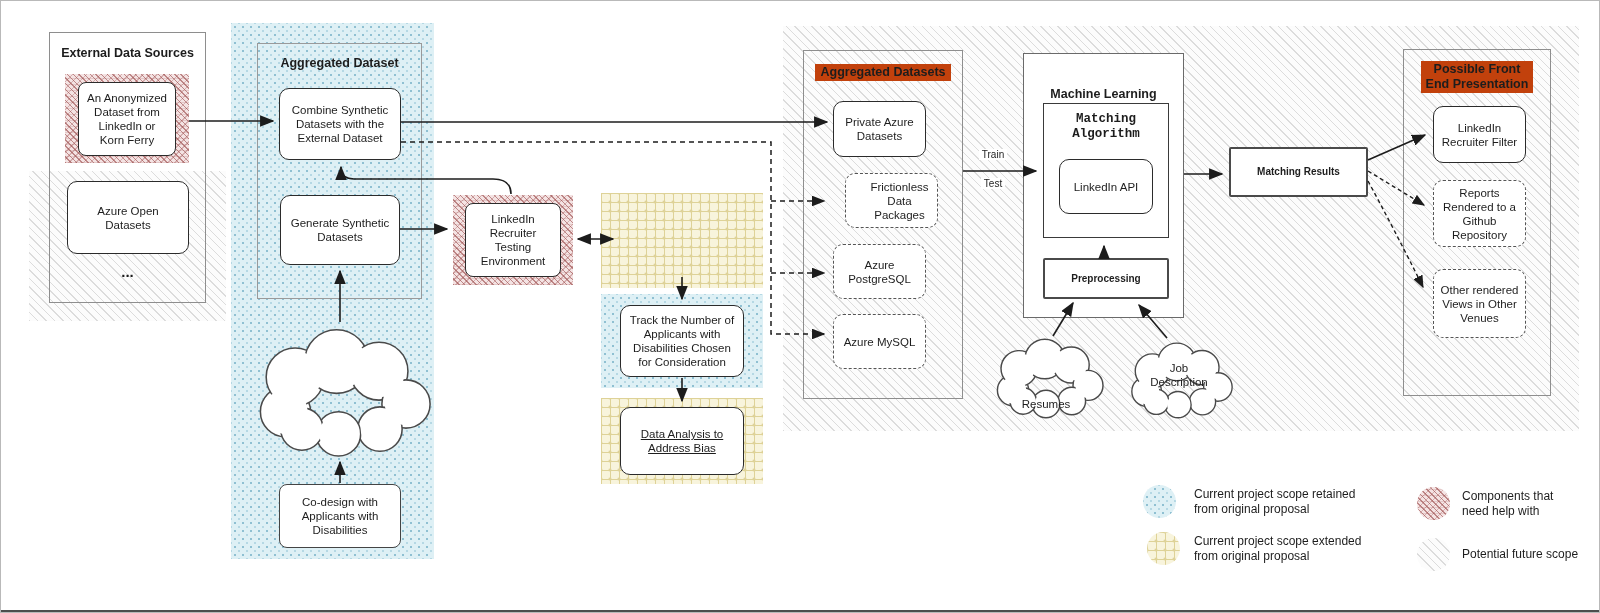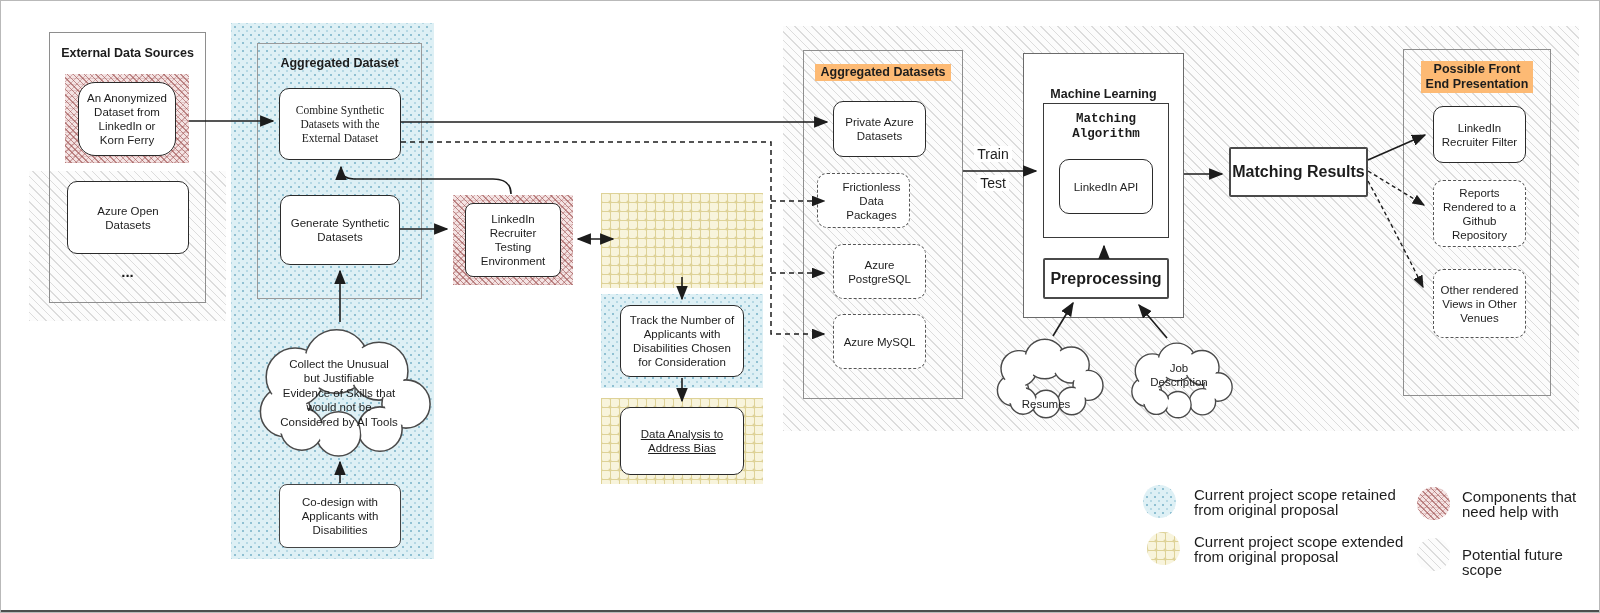--- a/index.html
+++ b/index.html
@@ -24,30 +24,30 @@
                      repeating-linear-gradient(0deg,rgba(154,74,74,.18) 0 1px,transparent 1px 6px);}
   .p-gray{background-color:#fcfcfc;
     background-image:repeating-linear-gradient(45deg,#dcdcdc 0 1px,transparent 1px 6px);}
   
   .frame{border:1px solid #8e8e8e;background:transparent;z-index:2;}
   .node{background:#fff;border:1.5px solid #2b2b2b;border-radius:10px;z-index:3;
         display:flex;align-items:center;justify-content:center;text-align:center;
         font-size:11.5px;line-height:14px;}
   .node.dash{border:1.3px dashed #555;}
   .node.square{border-radius:8px;border-width:1.2px;border-color:#444;}
-  .node.thick{border-radius:2px;border-width:2px;border-color:#4a4a4a;font-weight:bold;font-size:16px;}
+  .node.thick{border-radius:2px;border-width:2px;border-color:#4a4a4a;font-weight:bold;font-size:10px;}
   .sect-title{z-index:3;font-weight:bold;font-size:12.5px;line-height:15px;text-align:center;
               display:flex;align-items:flex-start;justify-content:center;}
-  .sect-title span{background:#fdba74;padding:1px 5px;}
+  .sect-title span{background:#c2410c;padding:1px 5px;}
   .plain-title{background:transparent !important;padding:0;}
   .cloud-text{z-index:3;text-align:center;font-size:11.5px;line-height:14.5px;
               display:flex;align-items:center;justify-content:center;}
   .legend-swatch{border-radius:50%;z-index:3;}
-  .legend-text{z-index:3;font-size:15px;line-height:15px;}
-  .small-label{z-index:3;font-size:14px;line-height:13px;}
+  .legend-text{z-index:3;font-size:12px;line-height:15px;}
+  .small-label{z-index:3;font-size:10px;line-height:13px;}
   .small-label span{background:#fff;padding:0 3px;}
   #arrows{position:absolute;left:0;top:0;z-index:4;pointer-events:none;}
   #bottom-strip{left:0;top:609px;width:1600px;height:4px;background:#4d4d4d;z-index:5;}
   .cloud-svg{position:absolute;z-index:3;overflow:visible;}
 </style>
 </head>
 <body>
 
 <div id="canvas">
 
@@ -85,29 +85,29 @@
       <span class="plain-title pre">Matching
 Algorithm</span>
     </div>
 
   <div class="abs frame" style="left:1402px;top:48px;width:148px;height:347px;"></div>
   <div class="abs sect-title" style="left:1402px;top:60px;width:148px;">
       <span class="pre">Possible Front
 End Presentation</span>
     </div>
 
-  <div class="abs node pre" style="left:77px;top:81px;width:98px;height:74px;border-radius:17px;">An Anonymized
+  <div class="abs node pre" style="left:77px;top:81px;width:98px;height:74px;border-radius:8px;">An Anonymized
 Dataset from
 LinkedIn or
 Korn Ferry</div>
   <div class="abs node pre" style="left:66px;top:180px;width:122px;height:73px;">Azure Open
 Datasets</div>
   <div class="abs" style="left:48px;top:262px;width:157px;text-align:center;font-weight:bold;font-size:15px;z-index:3;">...</div>
 
-  <div class="abs node pre" style="left:278px;top:87px;width:122px;height:72px;font-family:Liberation Serif, serif;">Combine Synthetic
+  <div class="abs node pre" style="left:278px;top:87px;width:122px;height:72px;">Combine Synthetic
 Datasets with the
 External Dataset</div>
   <div class="abs node pre" style="left:279px;top:194px;width:120px;height:70px;">Generate Synthetic
 Datasets</div>
 
   <svg class="cloud-svg" style="left:240px;top:322px;width:195px;height:135px;" viewBox="0 0 200 140">
     <g stroke="#4a4a4a" stroke-width="1.6" fill="#fff">
       <circle cx="45" cy="92" r="26"></circle>
         <circle cx="55" cy="56" r="30"></circle>
         <circle cx="98" cy="40" r="33"></circle>
@@ -121,44 +121,39 @@
       <circle cx="45" cy="92" r="23"></circle>
         <circle cx="55" cy="56" r="27"></circle>
         <circle cx="98" cy="40" r="30"></circle>
       <circle cx="142" cy="50" r="27"></circle>
         <circle cx="170" cy="84" r="22"></circle>
         <circle cx="143" cy="110" r="20"></circle>
       <circle cx="100" cy="115" r="20"></circle>
         <circle cx="62" cy="110" r="19"></circle>
     </g>
   </svg>
-  <div class="abs cloud-text pre" style="left:258px;top:352px;width:160px;height:80px;">Collect the Unusual
-but Justifiable
-Evidence of Skills that
-would not be
-Considered by AI Tools</div>
 
   <div class="abs node square pre" style="left:278px;top:483px;width:122px;height:64px;">Co-design with
 Applicants with
 Disabilities</div>
 
   <div class="abs node pre" style="left:464px;top:202px;width:96px;height:74px;border-radius:8px;">LinkedIn
 Recruiter
 Testing
 Environment</div>
   <div class="abs node pre" style="left:619px;top:304px;width:124px;height:72px;">Track the Number of
 Applicants with
 Disabilities Chosen
 for Consideration</div>
   <div class="abs node pre" style="left:619px;top:406px;width:124px;height:68px;text-decoration:underline;">Data Analysis to
 Address Bias</div>
 
   <div class="abs node pre" style="left:832px;top:100px;width:93px;height:56px;">Private Azure
 Datasets</div>
-  <div class="abs node dash pre" style="left:816px;top:172px;width:93px;height:55px;padding-left:16px;">Frictionless
+  <div class="abs node dash pre" style="left:844px;top:172px;width:93px;height:55px;padding-left:16px;">Frictionless
 Data Packages</div>
   <div class="abs node dash pre" style="left:832px;top:243px;width:93px;height:55px;">Azure
 PostgreSQL</div>
   <div class="abs node dash pre" style="left:832px;top:313px;width:93px;height:55px;">Azure MySQL</div>
 
   <div class="abs node thick" style="left:1042px;top:257px;width:126px;height:41px;">Preprocessing</div>
   <div class="abs node" style="left:1058px;top:158px;width:94px;height:55px;border-width:1.2px;">LinkedIn API</div>
 
   <div class="abs small-label" style="left:962px;top:147px;width:60px;text-align:center;"><span>Train</span></div>
   <div class="abs small-label" style="left:962px;top:176px;width:60px;text-align:center;"><span>Test</span></div>

